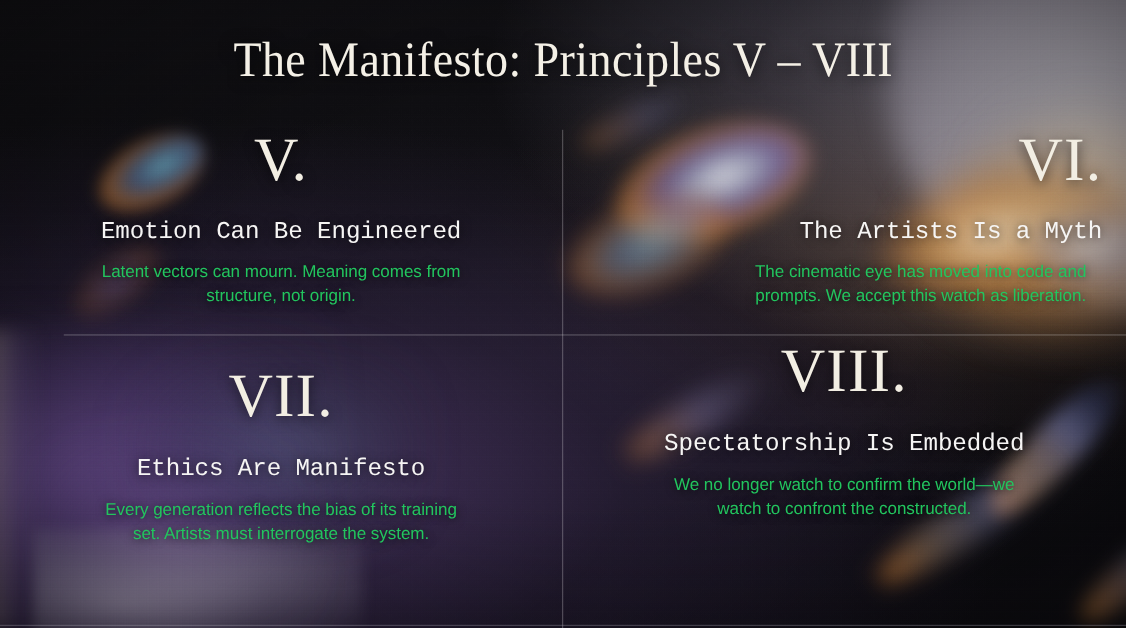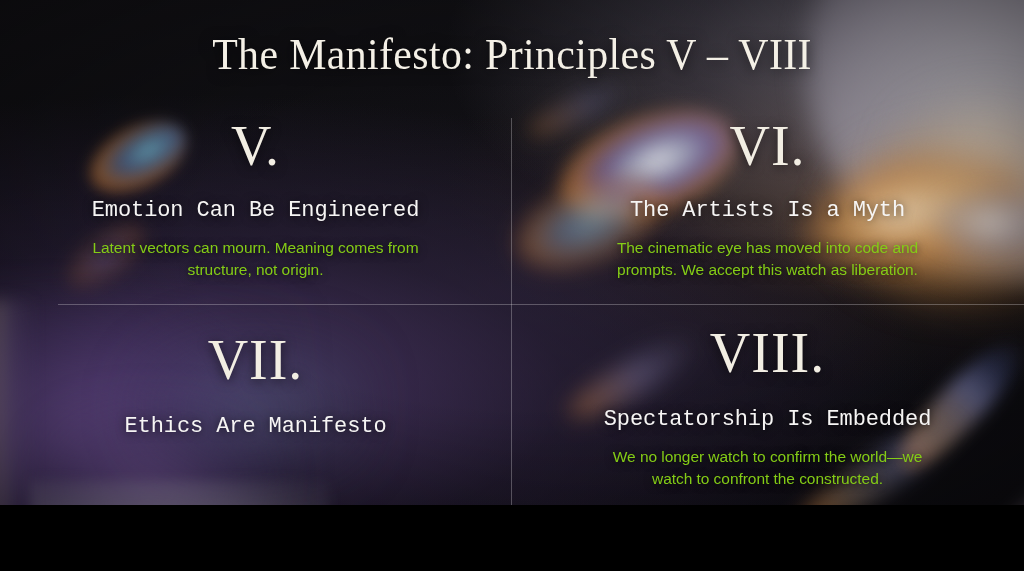--- a/index.html
+++ b/index.html
@@ -4,21 +4,21 @@
 <style>
   html, body {
     margin: 0;
     padding: 0;
     background: #000;
   }
 
   #stage {
     position: relative;
     width: 1024px;
-    height: 505px;
+    height: 571px;
     overflow: hidden;
     background: #0a0a0c;
     font-family: "Liberation Sans", sans-serif;
     -webkit-font-smoothing: antialiased;
   }
 
   
 
   .bg-layer {
     position: absolute;
@@ -283,23 +283,23 @@
     position: relative;
     display: flex;
     flex-direction: column;
     align-items: center;
     text-align: center;
     padding: 0 22px;
     box-sizing: border-box;
   }
 
   #cell-v    { padding-top: 6px; }
-  #cell-vi   { padding-top: 6px; }
+  #cell-vi   { padding-top: 6px; align-items: flex-end; }
   #cell-vii  { padding-top: 28px; }
-  #cell-viii { padding-top: 21px; }
+  #cell-viii { padding-top: 5px; }
 
   .principle-numeral {
     font-family: "Liberation Serif", "DejaVu Serif", serif;
     font-size: 56px;
     line-height: 1;
     color: #f2eee3;
     letter-spacing: 1px;
     text-shadow: 0 2px 12px rgba(0,0,0,0.66);
   }
 
@@ -315,21 +315,21 @@
   }
 
   .principle-body {
     margin-top: 12px;
     max-width: 330px;
     font-family: "Liberation Sans", sans-serif;
     font-size: 15.5px;
     font-weight: 400;
     line-height: 1.42;
     letter-spacing: -0.05px;
-    color: #84cc16;
+    color: #22c55e;
     text-shadow: 0 1px 9px rgba(0,0,0,0.74);
   }
 
   #cell-vii .principle-heading,
   #cell-viii .principle-heading { margin-top: 26px; }
 </style>
 </head>
 <body>
 
 <div id="stage">
@@ -376,20 +376,21 @@
 
       <div class="principle-cell" id="cell-vi">
         <div class="principle-numeral">VI.</div>
         <div class="principle-heading">The Artists Is a Myth</div>
         <div class="principle-body">The cinematic eye has moved into code and prompts. We accept this watch as liberation.</div>
       </div>
 
       <div class="principle-cell" id="cell-vii">
         <div class="principle-numeral">VII.</div>
         <div class="principle-heading">Ethics Are Manifesto</div>
+        <div class="principle-body">Every generation reflects the bias of its training set. Artists must interrogate the system.</div>
       </div>
 
       <div class="principle-cell" id="cell-viii">
         <div class="principle-numeral">VIII.</div>
         <div class="principle-heading">Spectatorship Is Embedded</div>
         <div class="principle-body">We no longer watch to confirm the world—we watch to confront the constructed.</div>
       </div>
 
     </div>
 

